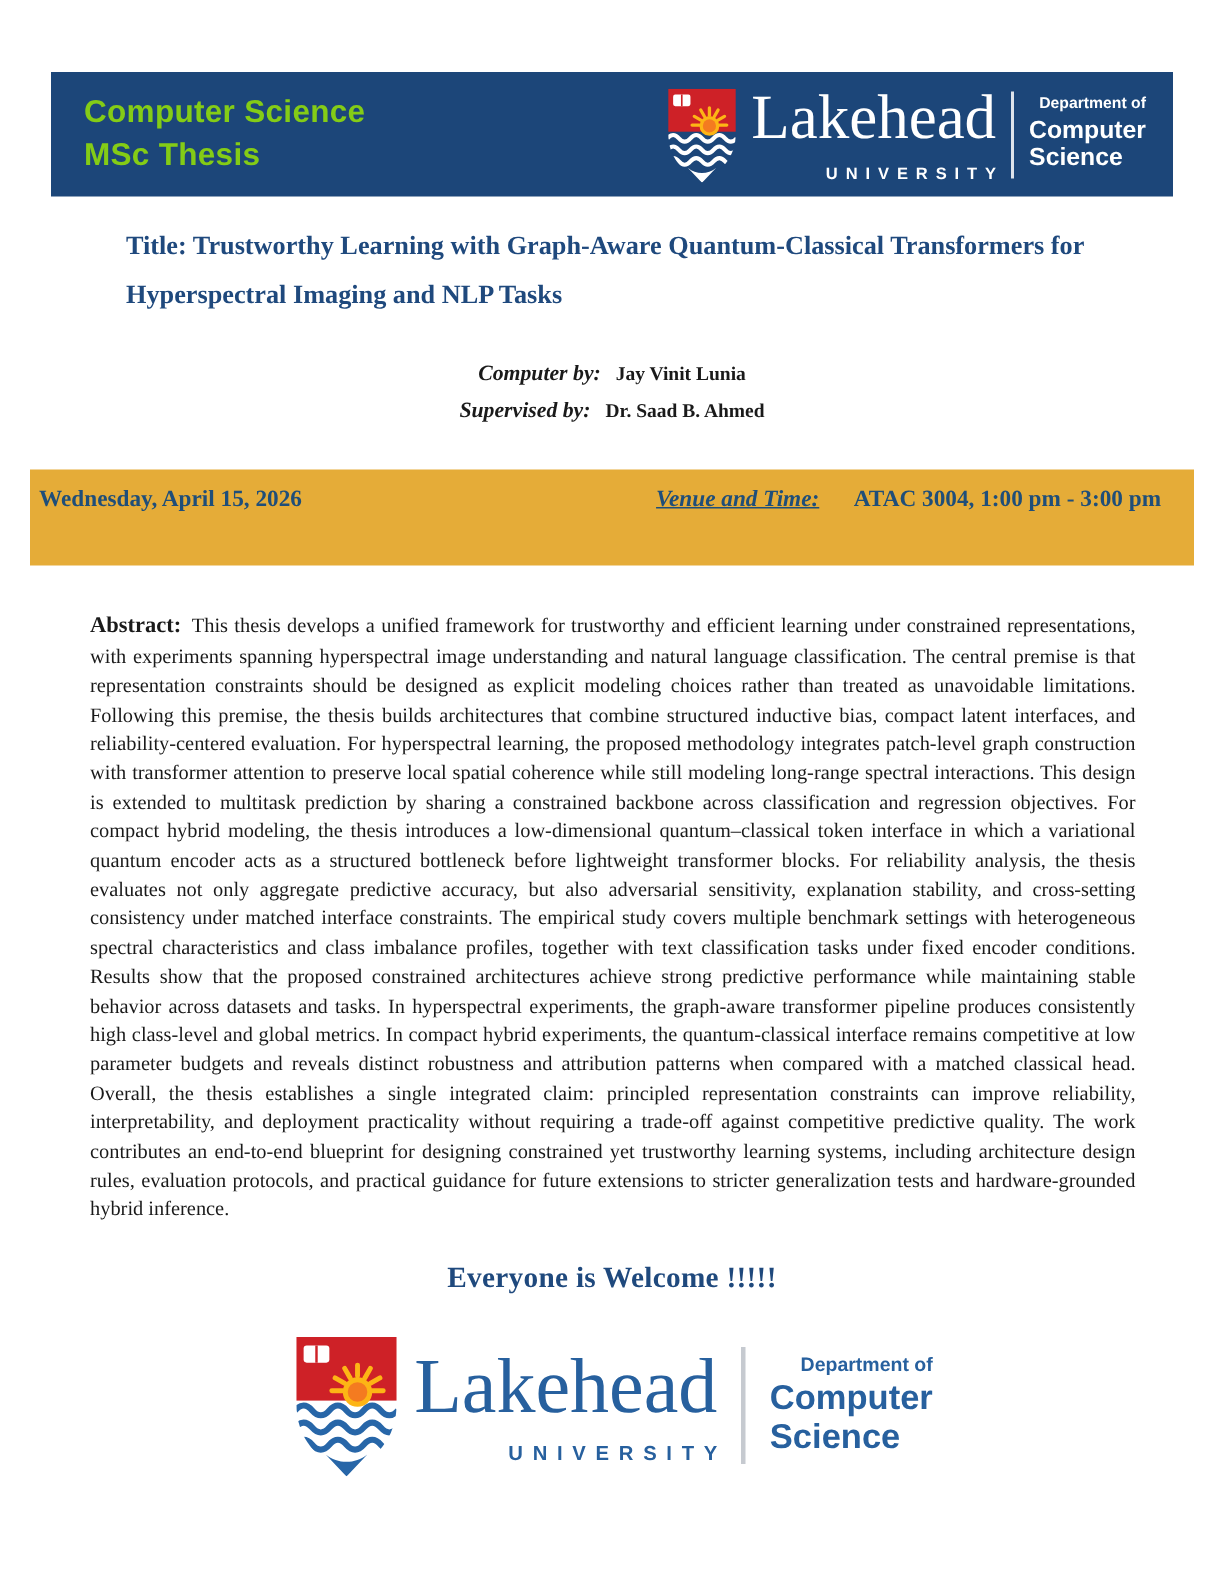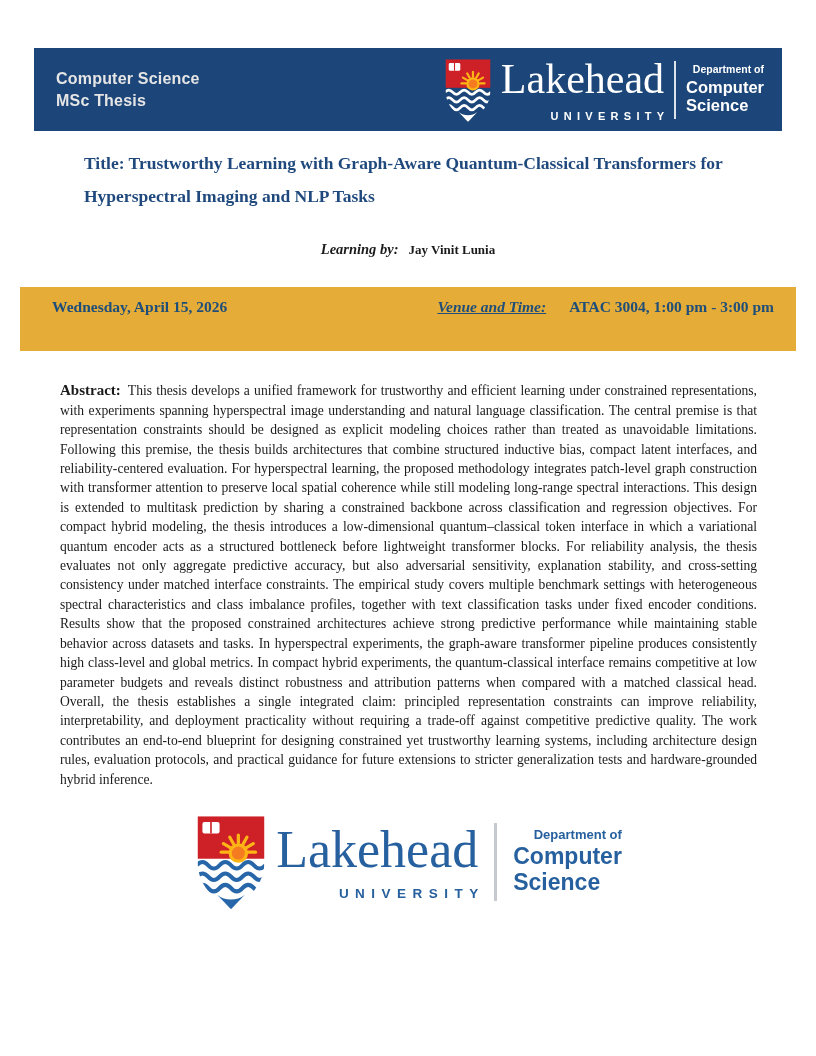--- a/index.html
+++ b/index.html
@@ -23,21 +23,21 @@
   }
 
   
   .top-banner{
     margin:48px 34px 0 34px;height:83px;background:var(--banner-navy);
     display:flex;justify-content:space-between;align-items:center;
     padding:0 18px 0 22px;box-sizing:border-box;
   }
   .banner-left{
     font-family:"Liberation Sans",sans-serif;font-weight:bold;
-    color:#e5e5e5;font-size:16px;line-height:1.35;letter-spacing:.2px;
+    color:#84cc16;font-size:21px;line-height:1.35;letter-spacing:.2px;
   }
 
   
   .lk-logo{display:flex;align-items:center;}
   .lk-logo .shield{flex:0 0 auto;}
   .word-col{display:flex;flex-direction:column;justify-content:space-between;margin-left:8px;}
   .wordmark{font-family:"Liberation Serif",serif;line-height:1;}
   .university{
     font-family:"Liberation Sans",sans-serif;font-weight:bold;
     letter-spacing:.48em;margin-right:-.48em;text-align:right;line-height:1;margin-top:11px;
@@ -74,21 +74,21 @@
     font-size:17.5px;font-weight:bold;line-height:1.9;color:var(--title-blue);
   }
   .bylines{margin-top:22px;text-align:center;line-height:1.62;}
   .by-label{font-style:italic;font-weight:bold;font-size:14.5px;}
   .by-name{font-weight:bold;font-size:13px;margin-left:6px;}
 
   
   .event-banner{
     margin:26px 20px 0 20px;height:64px;background:var(--event-gold);
     display:flex;justify-content:space-between;align-items:flex-start;
-    padding:11px 22px 0 32px;box-sizing:border-box;
+    padding:11px 22px 0 6px;box-sizing:border-box;
     font-weight:bold;font-size:15.5px;color:var(--event-text);
   }
   .venue-label{font-style:italic;text-decoration:underline;margin-right:20px;}
 
   
   .abstract{
     margin:30px 59px 0 60px;text-align:justify;
     font-size:13.6px;line-height:19.4px;
   }
   .abstract-label{font-size:15px;font-weight:bold;margin-right:7px;}
@@ -150,37 +150,42 @@
         <div class="dept-line">Computer</div>
         <div class="dept-line">Science</div>
       </div>
     </div>
   </header>
 
   <h1 class="title">Title: Trustworthy Learning with Graph-Aware Quantum-Classical Transformers for Hyperspectral Imaging and NLP Tasks</h1>
 
   <div class="bylines">
     <div>
-      <span class="by-label">Learning by:</span>
+      <span class="by-label">Computer by:</span>
       <span class="by-name">Jay Vinit Lunia</span>
+    </div>
+    <div>
+      <span class="by-label">Supervised by:</span>
+      <span class="by-name">Dr. Saad B. Ahmed</span>
     </div>
   </div>
 
   <div class="event-banner">
     <span class="event-date">Wednesday, April 15, 2026</span>
     <span class="event-venue">
       <span class="venue-label">Venue and Time:</span>
       <span class="venue-value">ATAC 3004, 1:00 pm - 3:00 pm</span>
     </span>
   </div>
 
   <p class="abstract">
     <strong class="abstract-label">Abstract:</strong><span>This thesis develops a unified framework for trustworthy and efficient learning under constrained representations, with experiments spanning hyperspectral image understanding and natural language classification. The central premise is that representation constraints should be designed as explicit modeling choices rather than treated as unavoidable limitations. Following this premise, the thesis builds architectures that combine structured inductive bias, compact latent interfaces, and reliability-centered evaluation. For hyperspectral learning, the proposed methodology integrates patch-level graph construction with transformer attention to preserve local spatial coherence while still modeling long-range spectral interactions. This design is extended to multitask prediction by sharing a constrained backbone across classification and regression objectives. For compact hybrid modeling, the thesis introduces a low-dimensional quantum–classical token interface in which a variational quantum encoder acts as a structured bottleneck before lightweight transformer blocks. For reliability analysis, the thesis evaluates not only aggregate predictive accuracy, but also adversarial sensitivity, explanation stability, and cross-setting consistency under matched interface constraints. The empirical study covers multiple benchmark settings with heterogeneous spectral characteristics and class imbalance profiles, together with text classification tasks under fixed encoder conditions. Results show that the proposed constrained architectures achieve strong predictive performance while maintaining stable behavior across datasets and tasks. In hyperspectral experiments, the graph-aware transformer pipeline produces consistently high class-level and global metrics. In compact hybrid experiments, the quantum-classical interface remains competitive at low parameter budgets and reveals distinct robustness and attribution patterns when compared with a matched classical head. Overall, the thesis establishes a single integrated claim: principled representation constraints can improve reliability, interpretability, and deployment practicality without requiring a trade-off against competitive predictive quality. The work contributes an end-to-end blueprint for designing constrained yet trustworthy learning systems, including architecture design rules, evaluation protocols, and practical guidance for future extensions to stricter generalization tests and hardware-grounded hybrid inference.</span>
   </p>
 
+  <div class="welcome">Everyone is Welcome !!!!!</div>
 
   <footer class="footer-logo-wrap">
     <div class="lk-logo on-light">
       <svg class="shield" viewBox="0 0 90 120" xmlns="http://www.w3.org/2000/svg" aria-hidden="true">
         <defs>
             <clipPath id="shieldClipB">
               <path d="M4,4 H86 V58 C86,88 68,104 45,118 C22,104 4,88 4,58 Z"></path>
             </clipPath>
           </defs>
         <g clip-path="url(#shieldClipB)">

